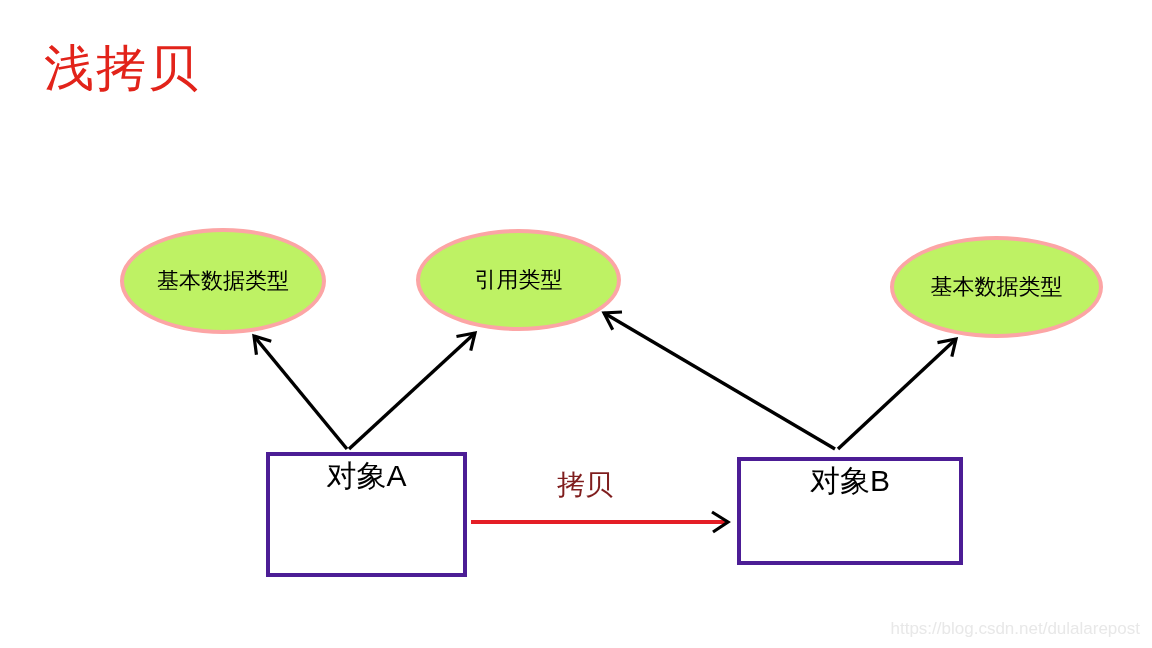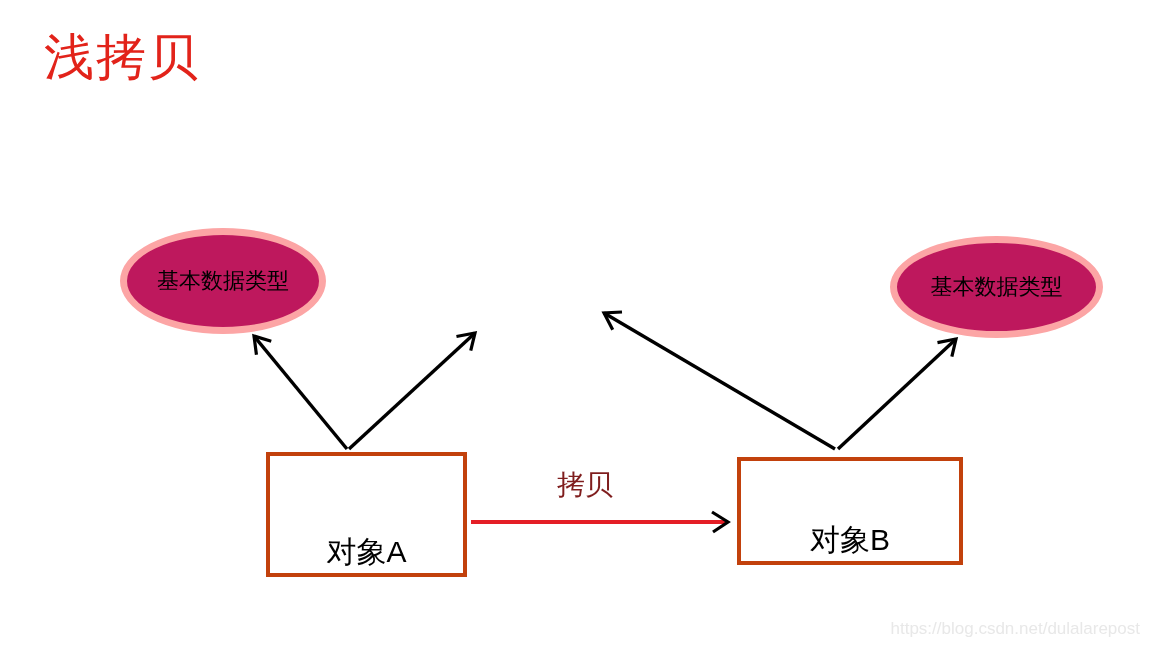--- a/index.html
+++ b/index.html
@@ -11,53 +11,53 @@
   .canvas {
     position: relative;
     width: 1152px;
     height: 648px;
     background: #ffffff;
     overflow: hidden;
   }
   .page-title {
     position: absolute;
     left: 44px;
-    top: 29px;
+    top: 40px;
     font-size: 50px;
     line-height: 56px;
     color: #e2231a;
     letter-spacing: 2px;
     white-space: nowrap;
   }
   .ellipse {
     position: absolute;
-    border: 7px solid #fca5a5;
+    border: 4px solid #fca5a5;
     border-radius: 50%;
     display: flex;
     align-items: center;
     justify-content: center;
     box-sizing: border-box;
-    background: #be185d;
+    background: #bef264;
     text-align: right;
   }
   .ellipse .lbl {
     font-size: 22px;
     color: #000000;
     white-space: nowrap;
   }
   .ellipse-left  { left: 120px; top: 228px; width: 206px; height: 106px; }
   .ellipse-mid   { left: 416px; top: 229px; width: 205px; height: 102px; }
   .ellipse-right { left: 890px; top: 236px; width: 213px; height: 102px; }
 
   .obj-box {
     position: absolute;
-    border: 4px solid #c2410c;
+    border: 4px solid #4c1d95;
     box-sizing: border-box;
     display: flex;
-    align-items: flex-end;
+    align-items: flex-start;
     justify-content: center;
     background: #ffffff;
   }
   .obj-box .lbl {
     font-size: 30px;
     color: #000000;
     white-space: nowrap;
   }
   .box-a { left: 266px; top: 452px; width: 201px; height: 125px; }
   .box-b { left: 737px; top: 457px; width: 226px; height: 108px; }
@@ -105,20 +105,23 @@
     <line x1="347" y1="449" x2="254" y2="336" stroke-width="3.4" marker-end="url(#openV)" stroke="#000000"></line>
     <line x1="349" y1="449" x2="475" y2="333" stroke-width="3.4" marker-end="url(#openV)" stroke="#000000"></line>
     <line x1="835" y1="449" x2="604" y2="313" stroke-width="3.4" marker-end="url(#openV)" stroke="#000000"></line>
     <line x1="838" y1="449" x2="956" y2="339" stroke-width="3.4" marker-end="url(#openV)" stroke="#000000"></line>
     <line x1="471" y1="522" x2="728" y2="522" stroke-width="4" marker-end="url(#openV)" stroke="#e41e26"></line>
   </svg>
 
   <div class="ellipse ellipse-left">
     <span class="lbl">基本数据类型</span>
   </div>
+  <div class="ellipse ellipse-mid">
+    <span class="lbl">引用类型</span>
+  </div>
   <div class="ellipse ellipse-right">
     <span class="lbl">基本数据类型</span>
   </div>
 
   <div class="obj-box box-a">
     <span class="lbl">对象A</span>
   </div>
   <div class="obj-box box-b">
     <span class="lbl">对象B</span>
   </div>

